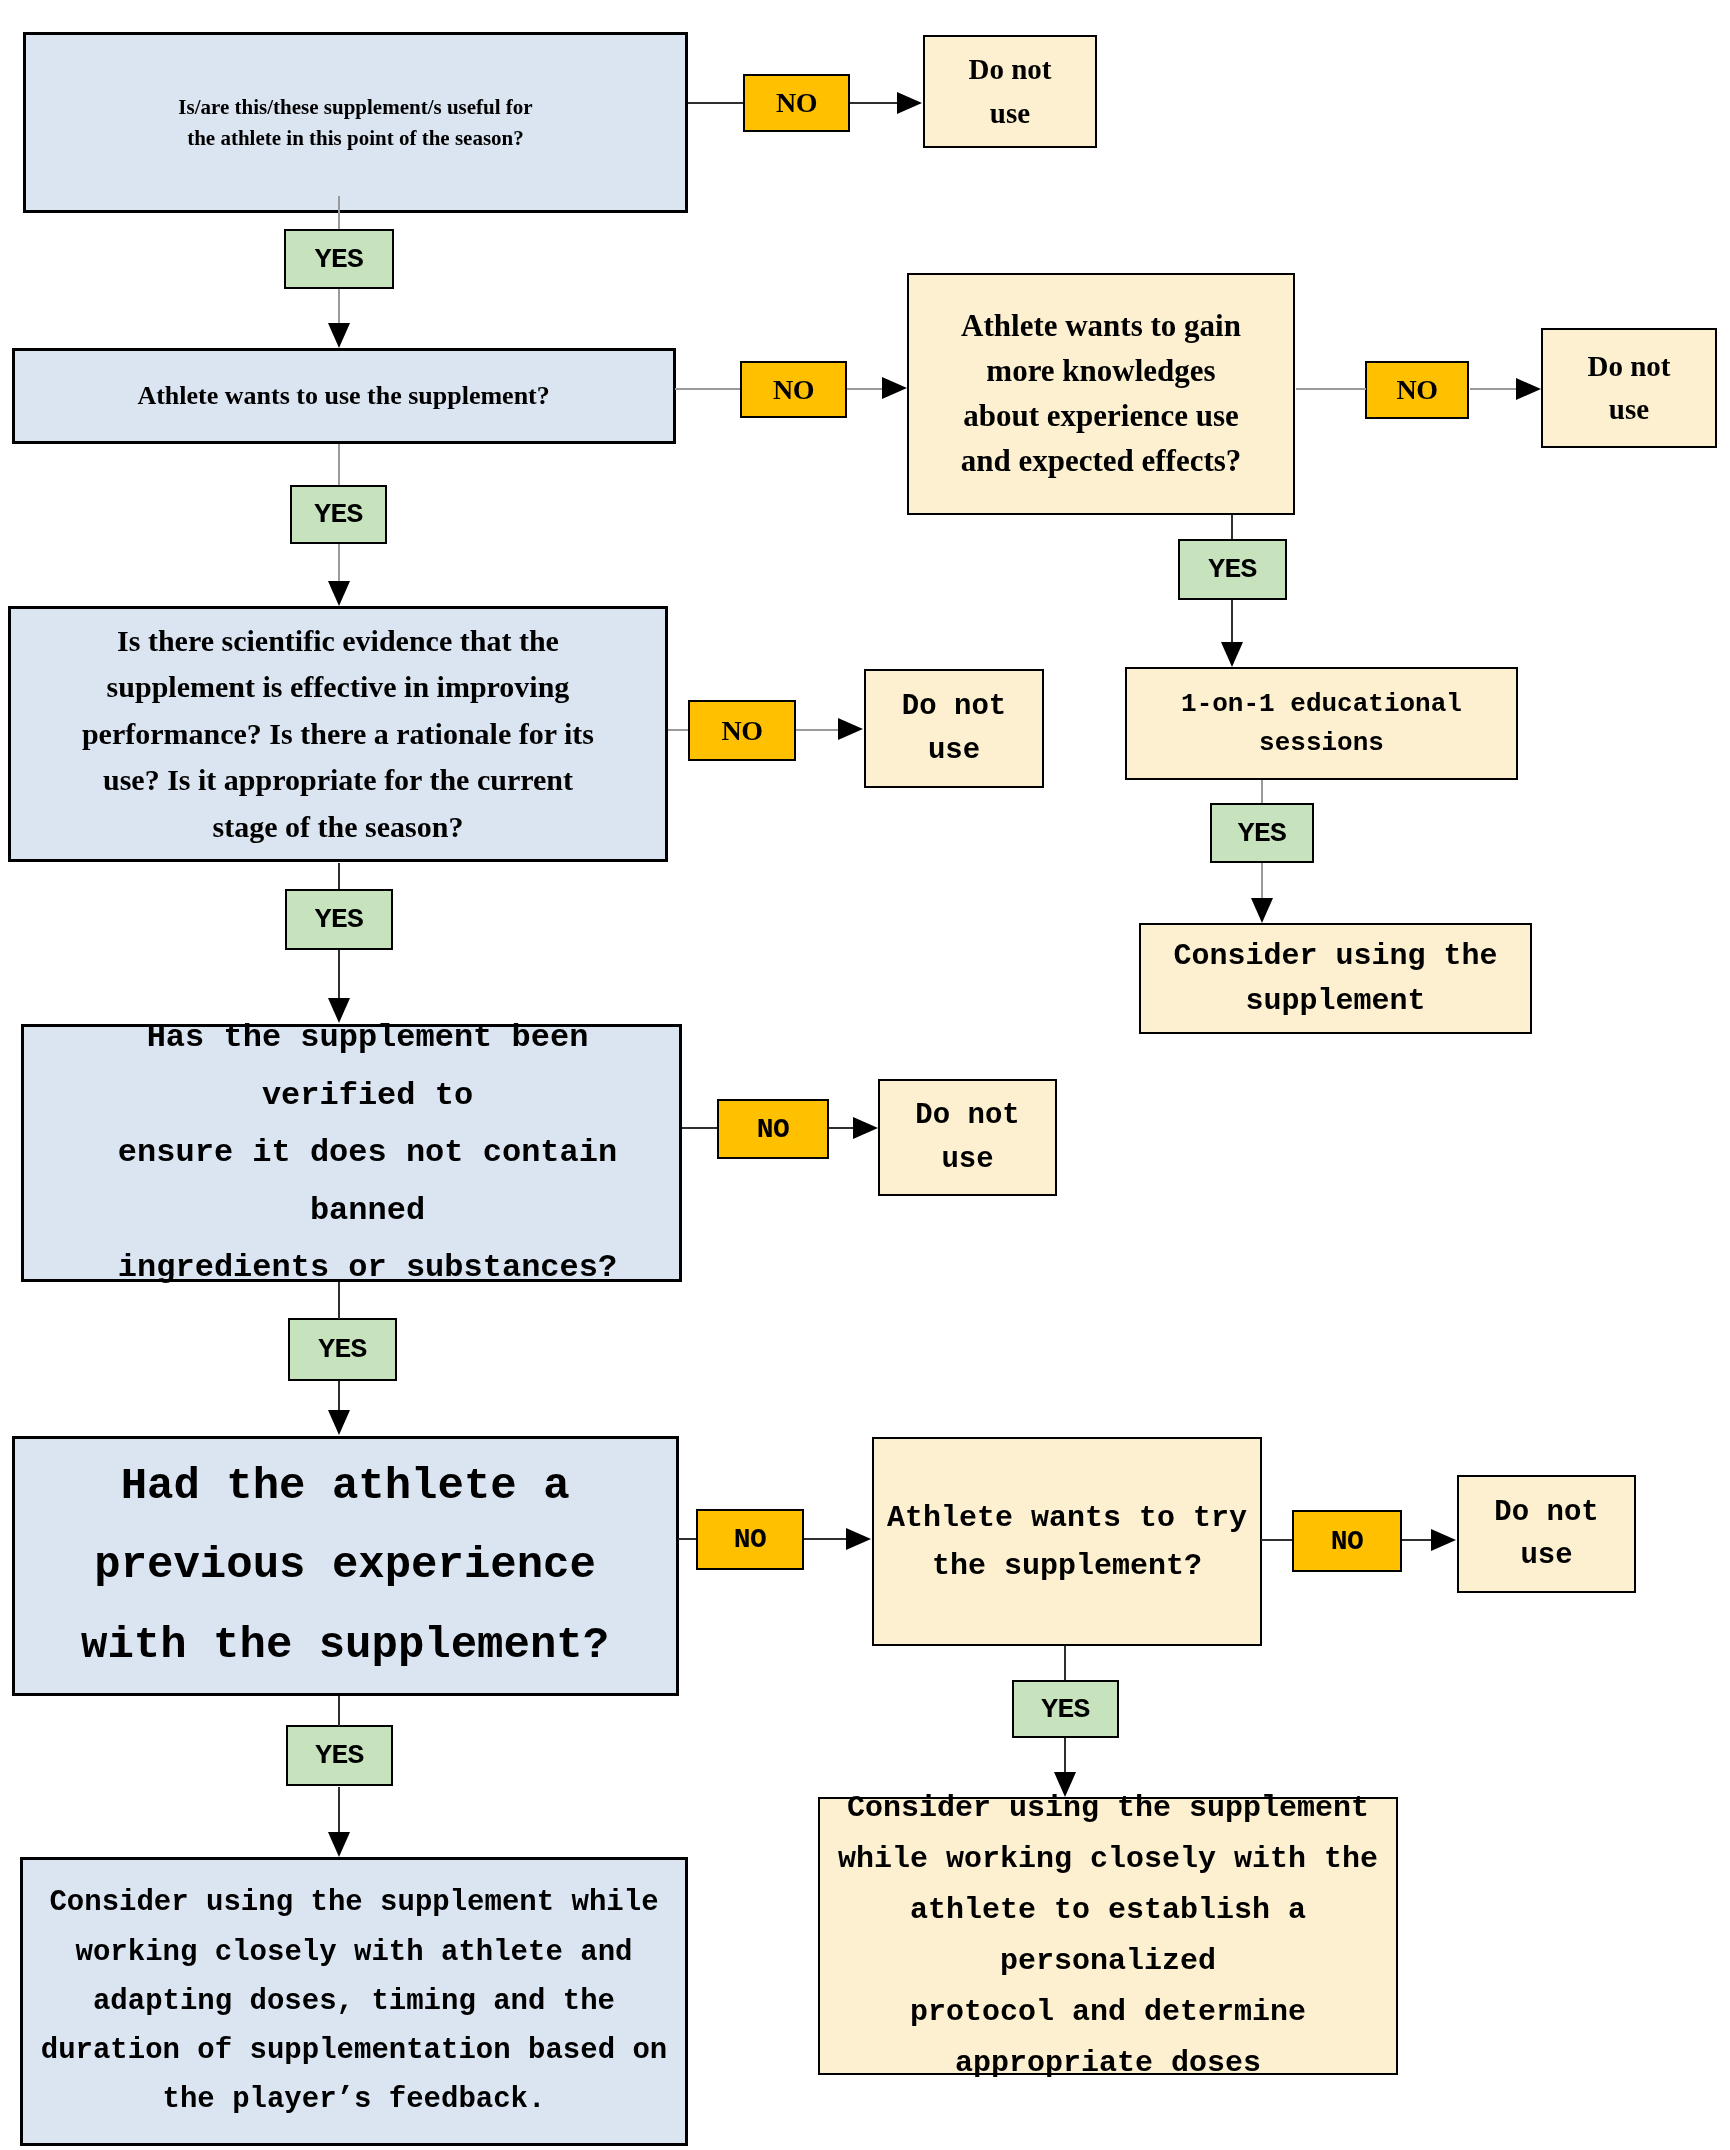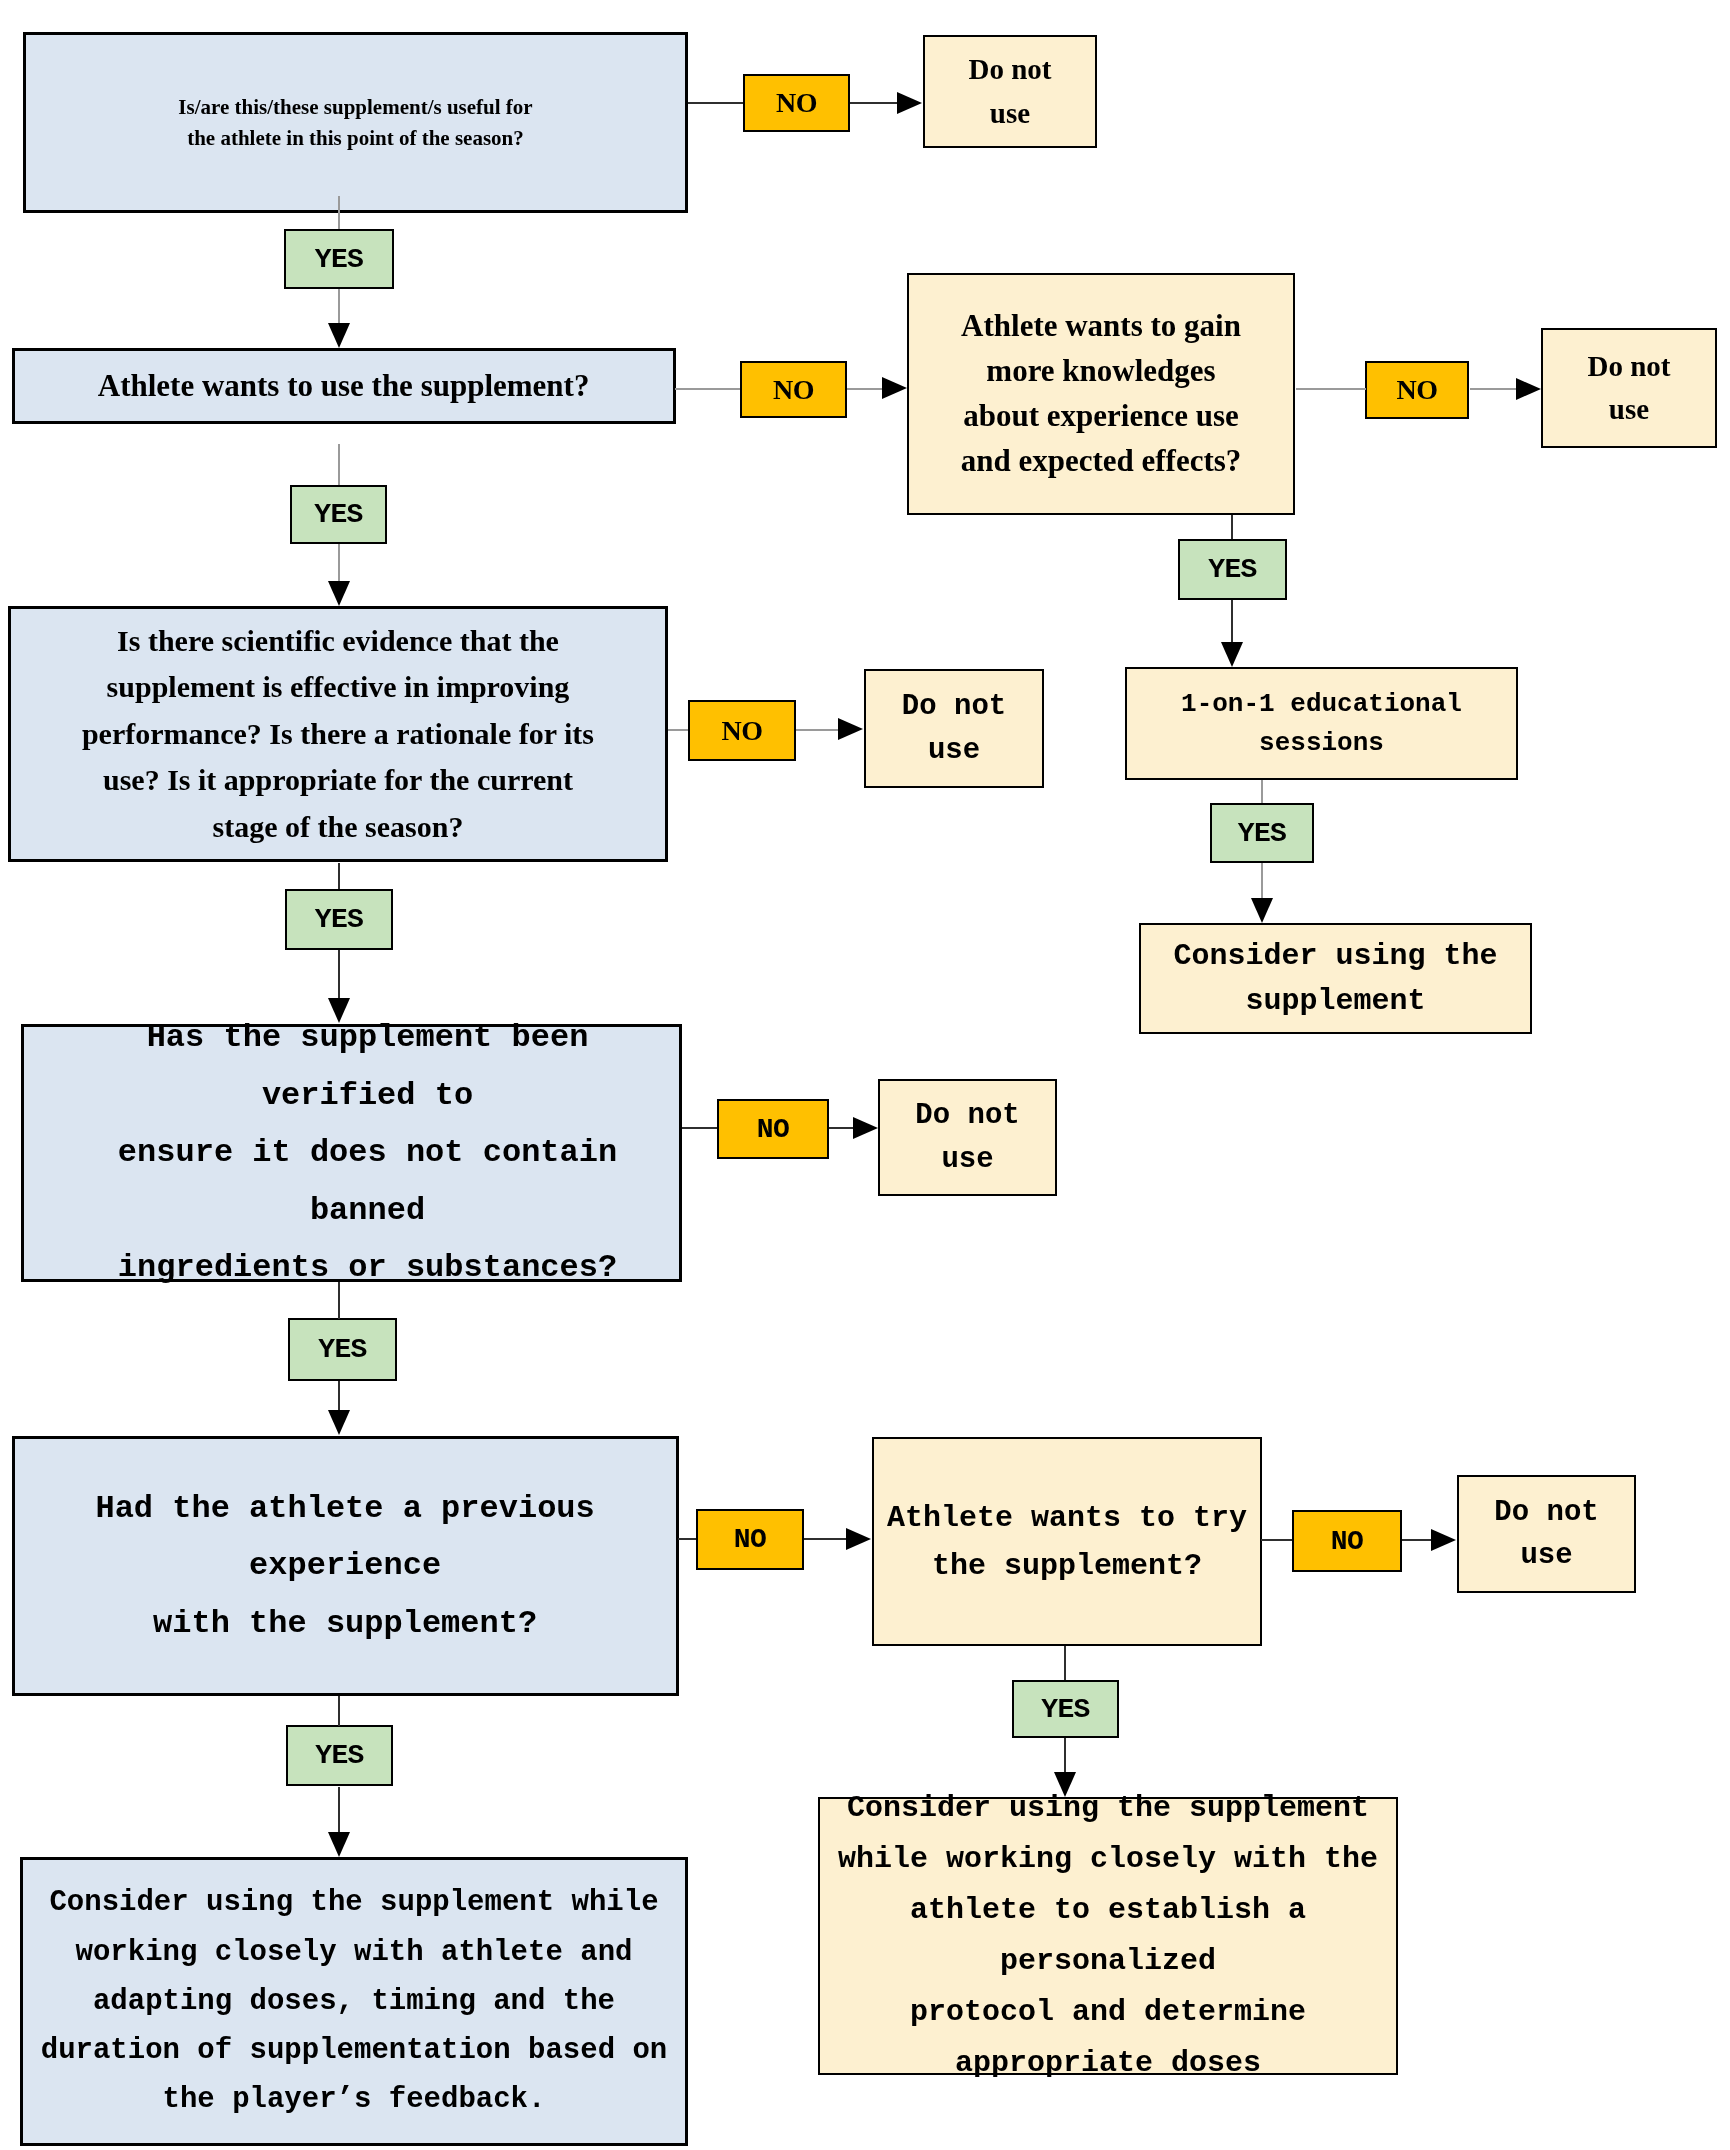--- a/index.html
+++ b/index.html
@@ -23,39 +23,39 @@
   .ar-d{position:absolute;width:0;height:0;border-left:11.6px solid transparent;
         border-right:11.6px solid transparent;border-top:25.5px solid #000;}
   .ar-r{position:absolute;width:0;height:0;border-top:11.6px solid transparent;
         border-bottom:11.6px solid transparent;border-left:25.5px solid #000;}
 
   
   #n-useful   {left:23px;  top:32px;   width:665px;height:181px;font-size:21px;line-height:1.45;}
   #n-no1      {left:743px;top:74px;  width:107px; height:58px;}
   #n-dnu1     {left:923px;top:35px;   width:174px; height:113px;font-size:29px;line-height:1.5;}
   #n-yes1     {left:284px; top:229px;  width:110px; height:60px;}
-  #n-wantsuse {left:11.6px;  top:348px;  width:664px;height:76px;font-size:31px;}
+  #n-wantsuse {left:11.6px;  top:348px;  width:664px;height:96px;font-size:26px;}
   #n-no2      {left:740px;top:361px;  width:107px; height:57px;}
   #n-knowledge{left:907px;top:273px;  width:388px; height:242px;font-size:31px;line-height:1.45;}
   #n-no3      {left:1365px;top:361px;  width:104px; height:58px;}
   #n-dnu2     {left:1541px;top:328px;  width:176px; height:120px;font-size:29px;line-height:1.5;}
   #n-yes2     {left:290px; top:485px;  width:97px; height:59px;}
   #n-evidence {left:8px;  top:606px; width:660px;height:256px;font-size:30px;line-height:1.55;padding:0 4.6px;}
   #n-no4      {left:688px;top:700px; width:108px; height:61px;}
   #n-dnu3     {left:864px;top:669px; width:180px; height:119px;font-size:29px;line-height:1.5;}
   #n-yes3     {left:1178px;top:539px;  width:109px; height:61px;}
   #n-edu      {left:1125px;top:667px; width:393px; height:113px;font-size:26px;line-height:1.5;}
   #n-yes4     {left:1210px;top:803px; width:104px; height:60px;}
   #n-consider1{left:1139px;top:923px; width:393px; height:111px;font-size:30px;line-height:1.5;}
   #n-yes5     {left:285px; top:889px; width:108px; height:61px;}
   #n-verified {left:21px;  top:1024px; width:661px;height:258px;font-size:32px;line-height:1.8;padding-left:40px;}
   #n-no5      {left:717px;top:1099px; width:112px; height:60px;}
   #n-dnu4     {left:878px;top:1079px; width:179px; height:117px;font-size:29px;line-height:1.5;}
   #n-yes6     {left:288px; top:1318px; width:109px; height:63px;}
-  #n-experience{left:11.6px; top:1436px; width:667px;height:260px;font-size:32px;line-height:1.8;}
+  #n-experience{left:11.6px; top:1436px; width:667px;height:260px;font-size:44px;line-height:1.8;}
   #n-no6      {left:696px;top:1509px; width:108px; height:61px;}
   #n-try      {left:872px;top:1437px; width:390px; height:209px;font-size:30px;line-height:1.6;}
   #n-no7      {left:1292px;top:1510px; width:110px; height:62px;}
   #n-dnu5     {left:1457px;top:1475px; width:179px; height:118px;font-size:29px;line-height:1.5;}
   #n-yes7     {left:1012px;top:1680px; width:107px; height:58px;}
   #n-yes8     {left:286px; top:1725px; width:107px; height:61px;}
   #n-consider2{left:818px;top:1797px; width:580px;height:278px;font-size:30px;line-height:1.7;}
   #n-adapt    {left:20px;  top:1857px; width:668px;height:289px;font-size:29px;line-height:1.7;}
 </style>
 </head>

